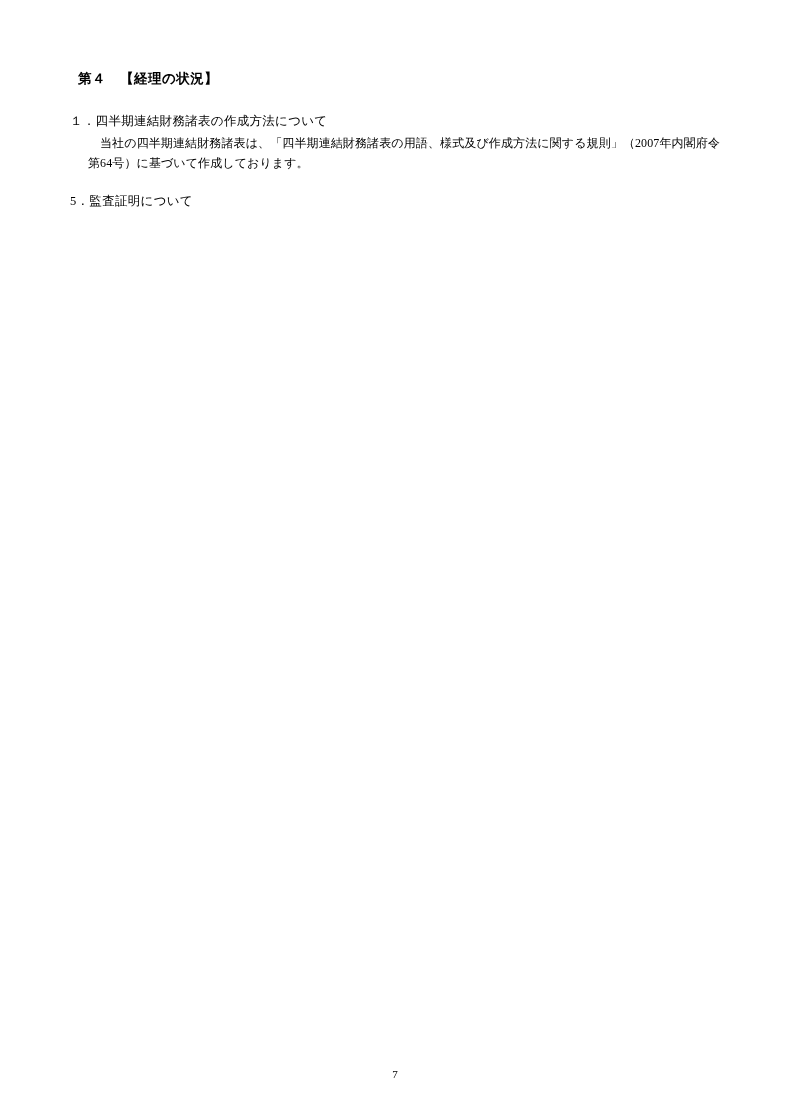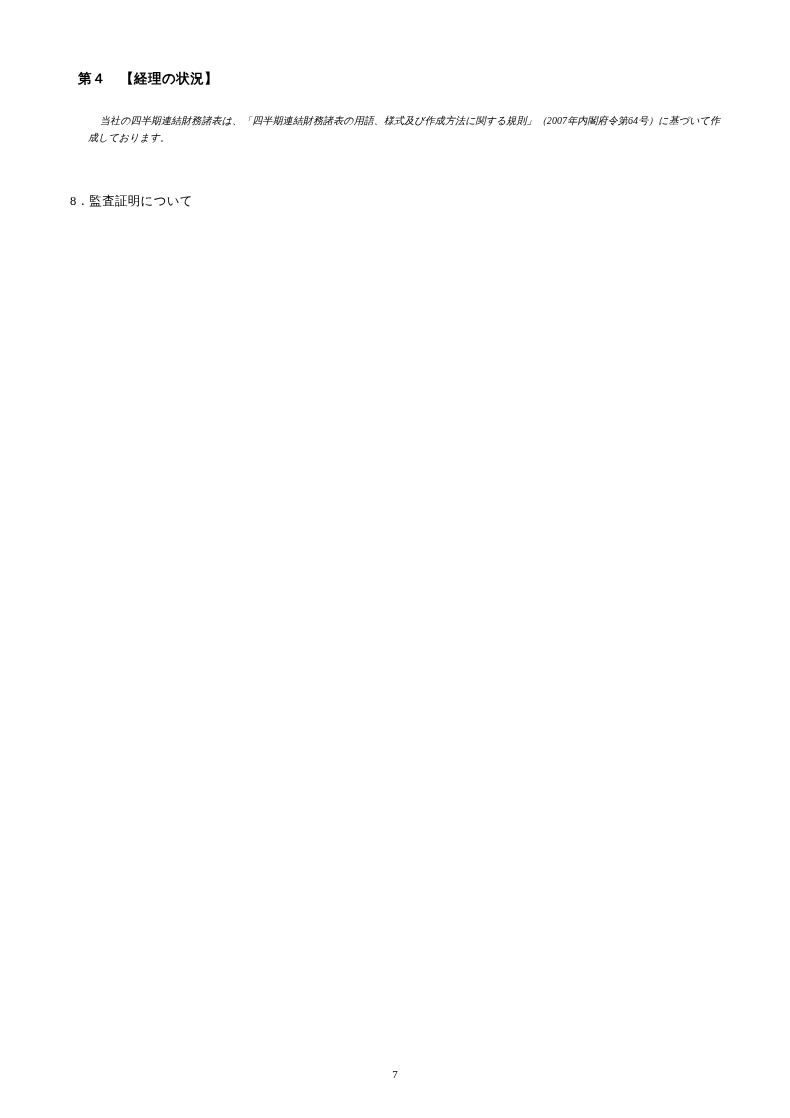--- a/index.html
+++ b/index.html
@@ -40,49 +40,49 @@
   .section-1 { top: 112px; }
   .section-2 { top: 192px; }
   .section-title {
     font-size: 12.5px;
     line-height: 1.5;
     letter-spacing: 0.3px;
     margin-bottom: 2px;
     white-space: nowrap;
   }
   .section-body {
-    font-size: 10px;
+    font-size: 12px;
     line-height: 1.72;
     letter-spacing: 0.1px;
     text-align: justify;
     text-justify: inter-character;
     padding-left: 18px;
     text-indent: 12px;
-    font-style: italic;
   }
   .page-number {
     position: absolute;
     left: 0;
     top: 1068px;
     width: 790px;
     text-align: center;
     font-size: 11px;
     font-family: "Liberation Serif", "DejaVu Serif", serif;
   }
 </style>
 </head>
 <body>
 
 <div class="page">
 
   <div class="heading">第４　【経理の状況】</div>
 
   <div class="section section-1">
+    <div class="section-title">１．四半期連結財務諸表の作成方法について</div>
     <div class="section-body">当社の四半期連結財務諸表は、「四半期連結財務諸表の用語、様式及び作成方法に関する規則」（2007年内閣府令第64号）に基づいて作成しております。</div>
   </div>
 
   <div class="section section-2">
-    <div class="section-title">8．監査証明について</div>
+    <div class="section-title">5．監査証明について</div>
   </div>
 
   <div class="page-number">7</div>
 
 </div>
 
 </body></html>

